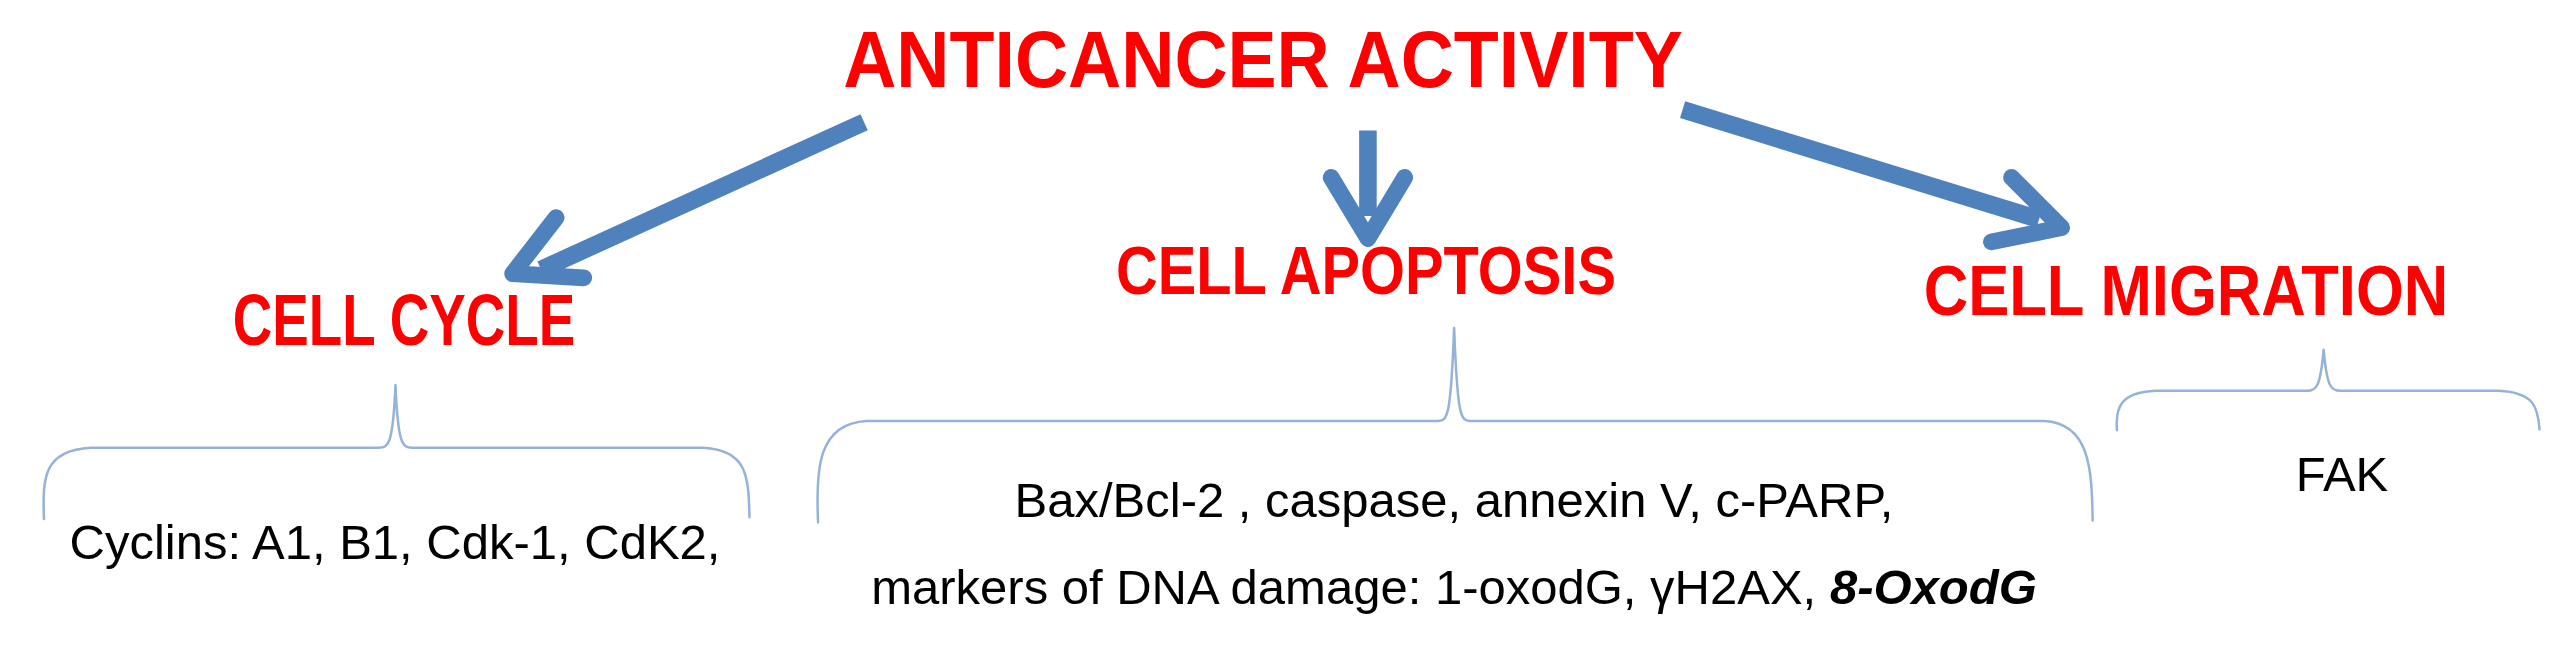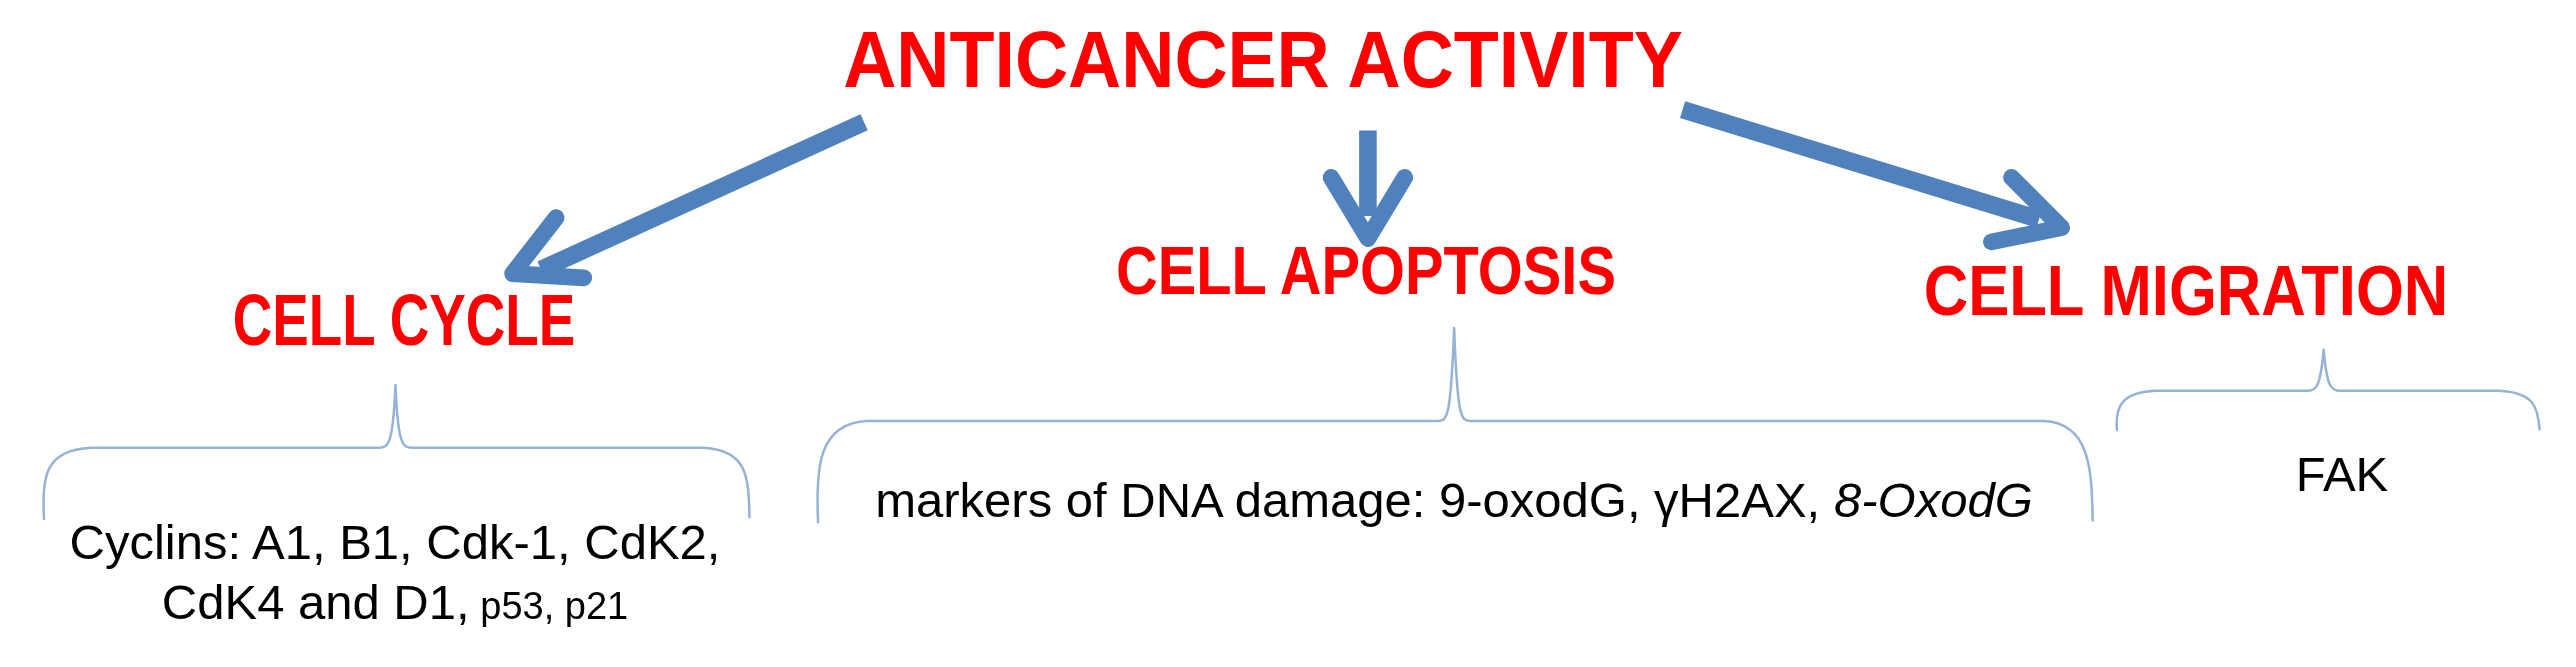--- a/index.html
+++ b/index.html
@@ -96,20 +96,21 @@
     line-height: 1;
     margin-top: 7px;
   }
   .small-text {
     font-size: 38px;
     margin-left: 0.28em;
   }
   .italic-text {
     font-style: italic;
     margin-left: 0.28em;
+    font-weight: bold;
   }
 </style>
 </head>
 <body>
 
 <div class="canvas">
 
   <svg class="gfx" width="2576" height="667" viewBox="0 0 3077 797">
 
     <g>
@@ -155,27 +156,25 @@
   <div class="headline title">ANTICANCER ACTIVITY</div>
 
   <div class="headline h-cycle">CELL CYCLE</div>
 
   <div class="headline h-apoptosis">CELL APOPTOSIS</div>
 
   <div class="headline h-migration">CELL MIGRATION</div>
 
   <div class="detail d-cycle">
     <div>Cyclins: A1, B1, Cdk-1, CdK2,</div>
-    <div>
-      <span>CdK4 and D1,</span><span class="small-text">p53, p21</span>
-    </div>
   </div>
 
   <div class="detail d-apoptosis">
+    <div>Bax/Bcl-2 , caspase, annexin V, c-PARP,</div>
     <div>
-      <span>markers of DNA damage: 9-oxodG, γH2AX,</span><span class="italic-text">8-OxodG</span>
+      <span>markers of DNA damage: 1-oxodG, γH2AX,</span><span class="italic-text">8-OxodG</span>
     </div>
   </div>
 
   <div class="detail d-migration">FAK</div>
 
 </div>
 
 
 </body></html>

